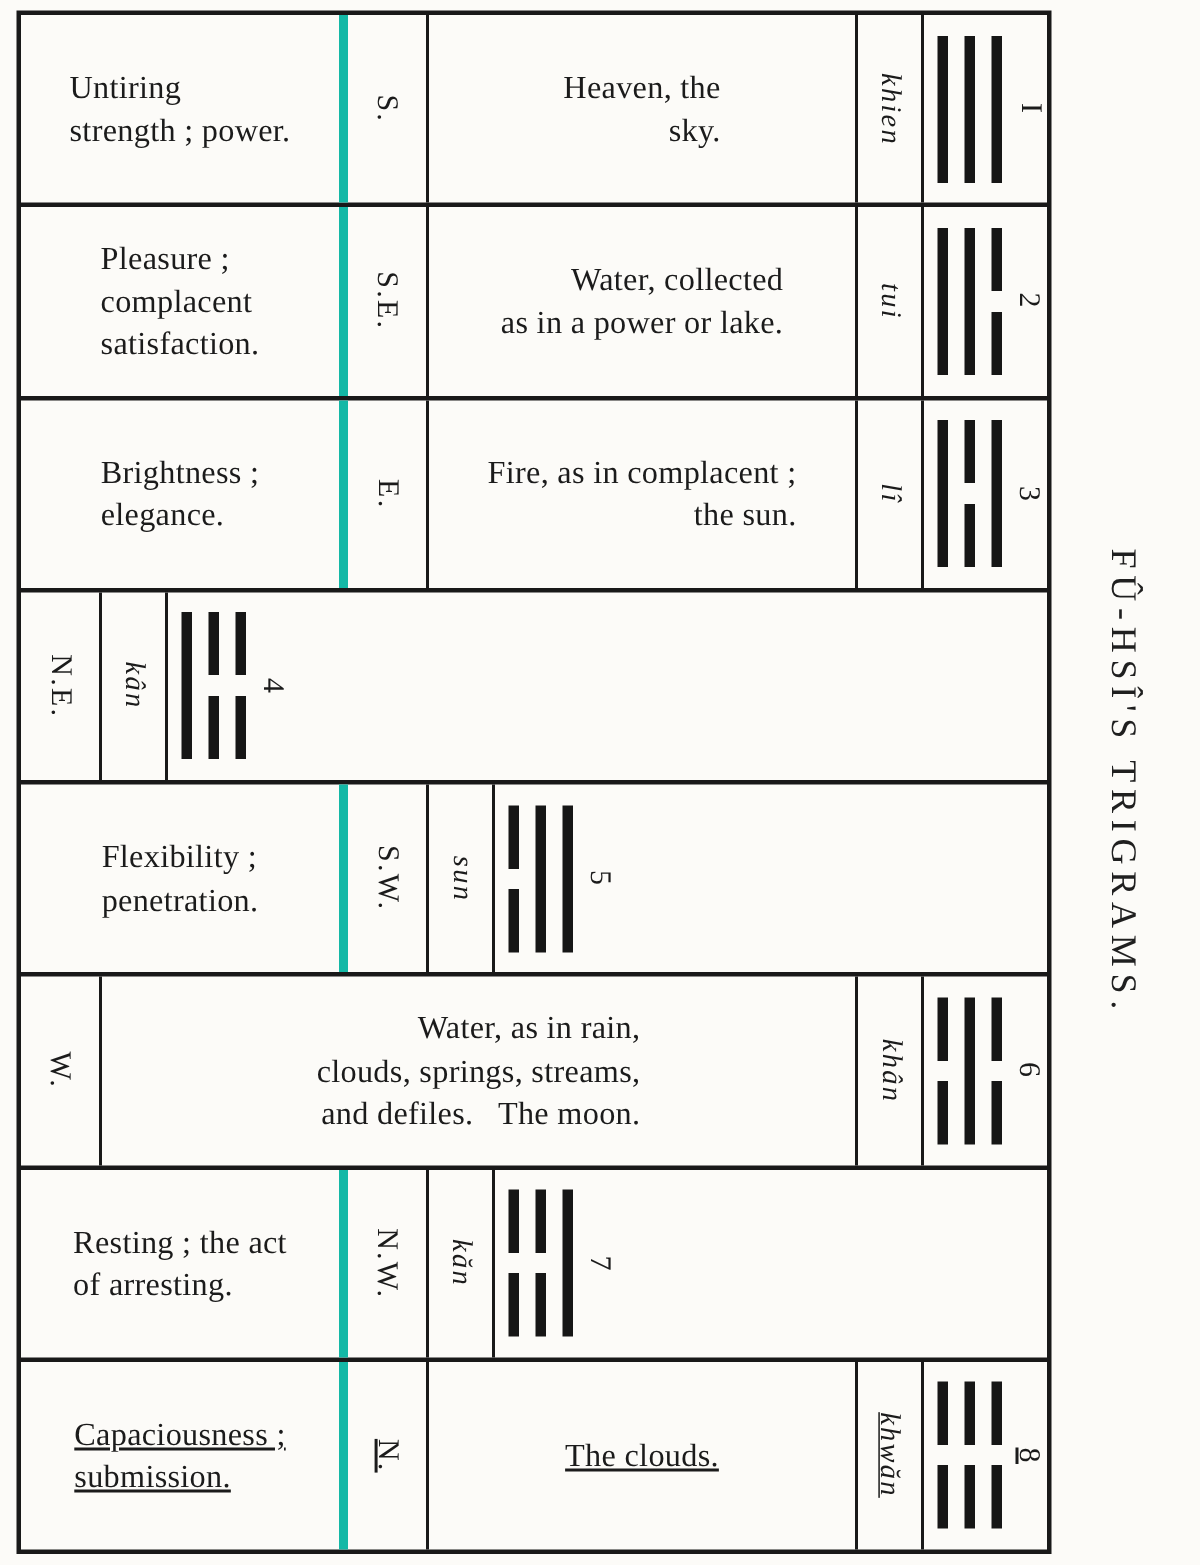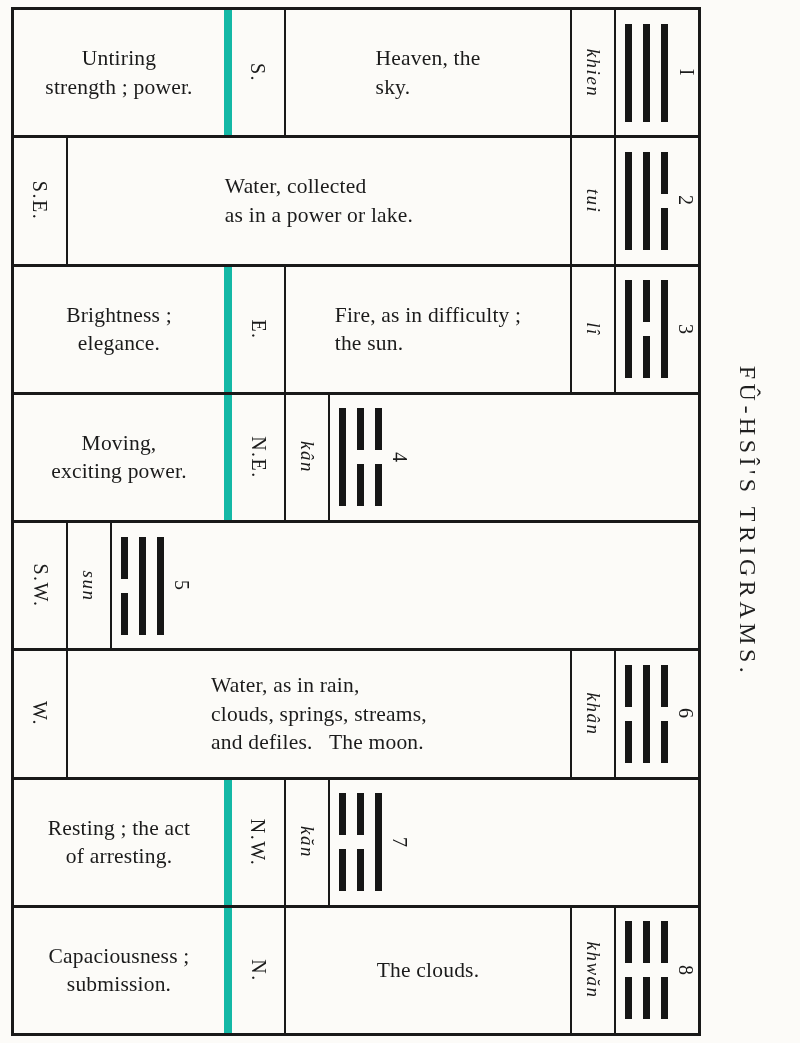--- a/index.html
+++ b/index.html
@@ -12,25 +12,25 @@
     overflow:hidden;
   }
   .plate-table {
     position:absolute; left:11px; top:7px;
     width:690px; height:1029px;
     border:3px solid #191919;
     display:flex; flex-direction:column;
     background:#fcfbf8;
   }
   .row { flex:1; display:flex; border-bottom:3px solid #191919; min-height:0; }
-  .row:last-child { border-bottom:none; }
+  .row:last-child { border-bottom:none;text-decoration:underline; }
   .cell { display:flex; align-items:center; justify-content:center; min-width:0; }
-  .attr { width:218px; border-right:8px solid #14b8a6; text-align:center; padding:0 6px; }
+  .attr { width:218px; border-right:6px solid #14b8a6; padding:0 6px; }
   .dir  { width:54px;  border-right:2px solid #191919; }
-  .phen { flex:1;      border-right:2px solid #191919; text-align:left; padding:0 4px; }
+  .phen { flex:1;      border-right:2px solid #191919; text-align:right; padding:0 4px; }
   .name { width:44px;  border-right:2px solid #191919; }
   .figure {
     width:82px;
     display:flex; align-items:center; justify-content:space-between;
     padding:0 7px 0 9px;
   }
   .attr-text,.phen-text {
     white-space:pre-line;
     font-size:21.5px;
     line-height:1.33;
@@ -76,20 +76,25 @@
       <div class="trigram">
           <div class="bar solid"></div>
           <div class="bar solid"></div>
           <div class="bar solid"></div>
         </div>
       <span class="vert num">I</span>
     </div>
   </div>
 
   <div class="row">
+    <div class="cell attr">
+        <span class="attr-text">Pleasure ;
+complacent
+satisfaction.</span>
+      </div>
     <div class="cell dir">
         <span class="vert">S.E.</span>
       </div>
     <div class="cell phen">
         <span class="phen-text">Water, collected
 as in a power or lake.</span>
       </div>
     <div class="cell name">
         <span class="vert">tui</span>
       </div>
@@ -105,58 +110,58 @@
 
   <div class="row">
     <div class="cell attr">
         <span class="attr-text">Brightness ;
 elegance.</span>
       </div>
     <div class="cell dir">
         <span class="vert">E.</span>
       </div>
     <div class="cell phen">
-        <span class="phen-text">Fire, as in difficulty ;
+        <span class="phen-text">Fire, as in complacent ;
 the sun.</span>
       </div>
     <div class="cell name">
         <span class="vert">lî</span>
       </div>
     <div class="cell figure">
       <div class="trigram">
           <div class="bar solid"></div>
           <div class="bar broken"></div>
           <div class="bar solid"></div>
         </div>
       <span class="vert num">3</span>
     </div>
   </div>
 
   <div class="row">
-    <div class="cell attr">
-        <span class="attr-text">Moving,
-exciting power.</span>
-      </div>
     <div class="cell dir">
         <span class="vert">N.E.</span>
       </div>
     <div class="cell name">
         <span class="vert">kân</span>
       </div>
     <div class="cell figure">
       <div class="trigram">
           <div class="bar solid"></div>
           <div class="bar broken"></div>
           <div class="bar broken"></div>
         </div>
       <span class="vert num">4</span>
     </div>
   </div>
 
   <div class="row">
+    <div class="cell attr">
+        <span class="attr-text">Flexibility ;
+penetration.</span>
+      </div>
     <div class="cell dir">
         <span class="vert">S.W.</span>
       </div>
     <div class="cell name">
         <span class="vert">sun</span>
       </div>
     <div class="cell figure">
       <div class="trigram">
           <div class="bar broken"></div>
           <div class="bar solid"></div>

